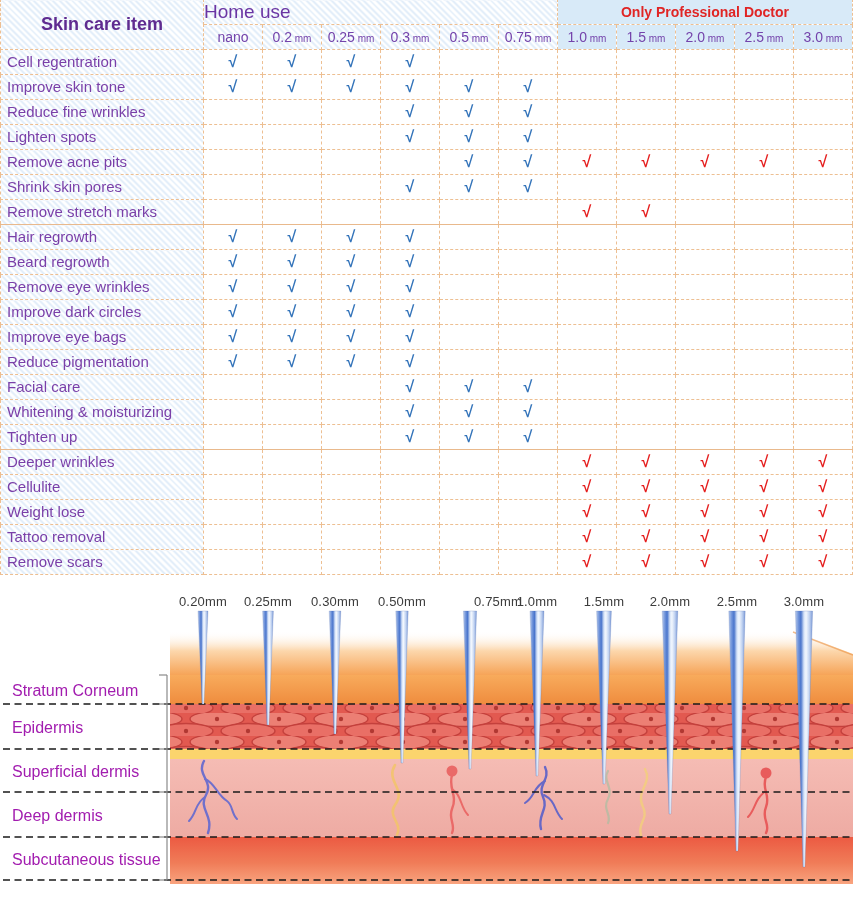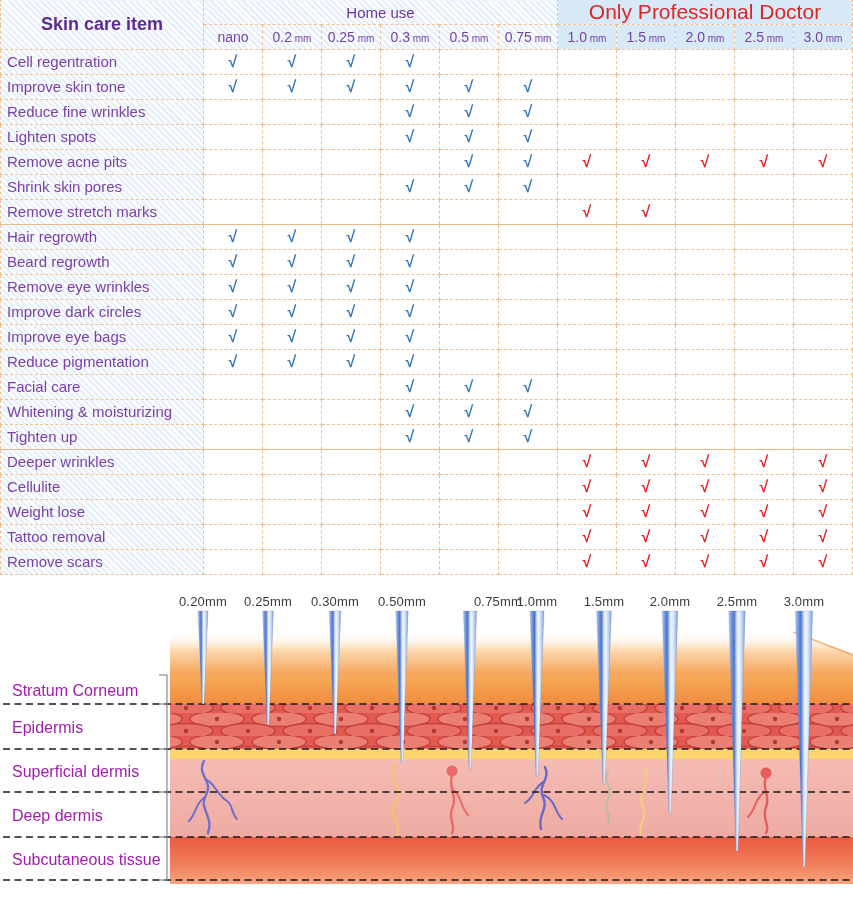--- a/index.html
+++ b/index.html
@@ -22,22 +22,22 @@
     color:var(--title-purple);font-size:16px;font-weight:bold;
   }
   table.tbl{
     width:853px;border-collapse:collapse;table-layout:fixed;margin-top:-1px;
   }
   .tbl th,.tbl td{
     border:1px dashed var(--grid);padding:0;overflow:hidden;white-space:nowrap;
   }
   .tbl thead tr{height:25px;}
   th.corner{width:203px;color:var(--title-purple);font-size:18px;font-weight:bold;text-align:center;}
-  th.grp-home{color:var(--home-purple);font-size:15px;font-weight:normal;text-align:center;}
-  th.grp-prof{color:var(--prof-red);font-size:21px;font-weight:normal;text-align:center;background:var(--blue-bg);}
+  th.grp-home{color:var(--home-purple);font-size:19px;font-weight:normal;text-align:left;}
+  th.grp-prof{color:var(--prof-red);font-size:14px;font-weight:bold;text-align:center;background:var(--blue-bg);}
   th.sub{color:#7443ab;font-size:14px;font-weight:normal;text-align:center;}
   th.sub .unit{font-size:10px;}
   th.sub.prof-bg{background:var(--blue-bg);margin-left:10px;}
   tbody tr{height:24px;}
   th.rowlabel{
     color:var(--label-purple);font-size:15px;font-weight:normal;text-align:left;
     padding-left:6px;line-height:24px;
   }
   td.cell{text-align:center;font-size:16px;font-weight:bold;line-height:24px;background:#fff;}
   td.chk-blue{color:var(--check-blue);}

